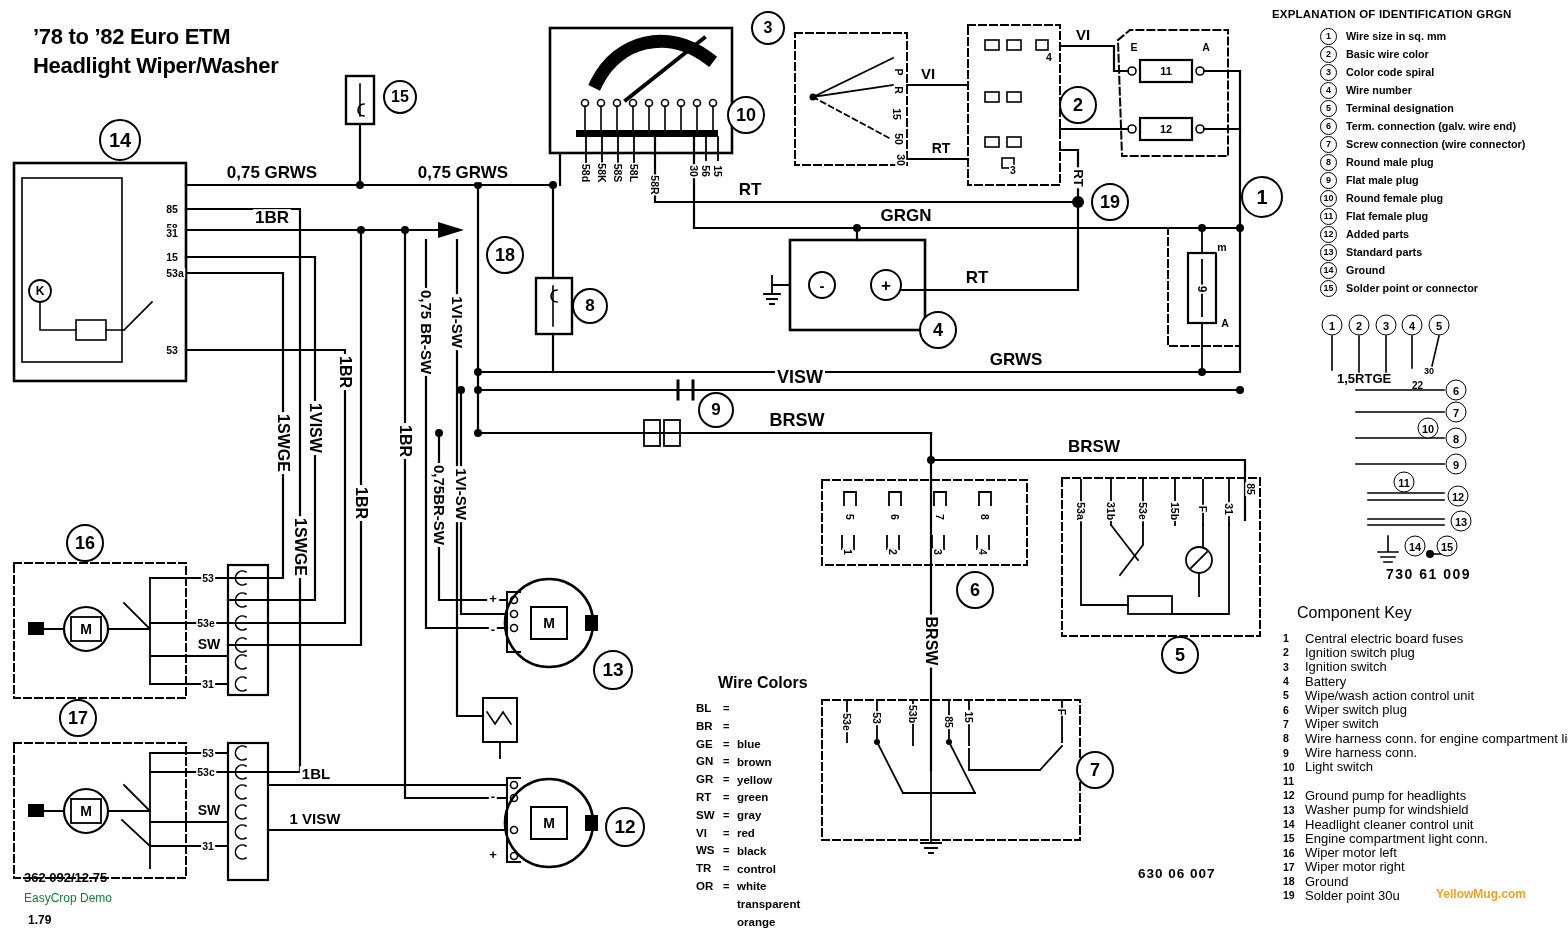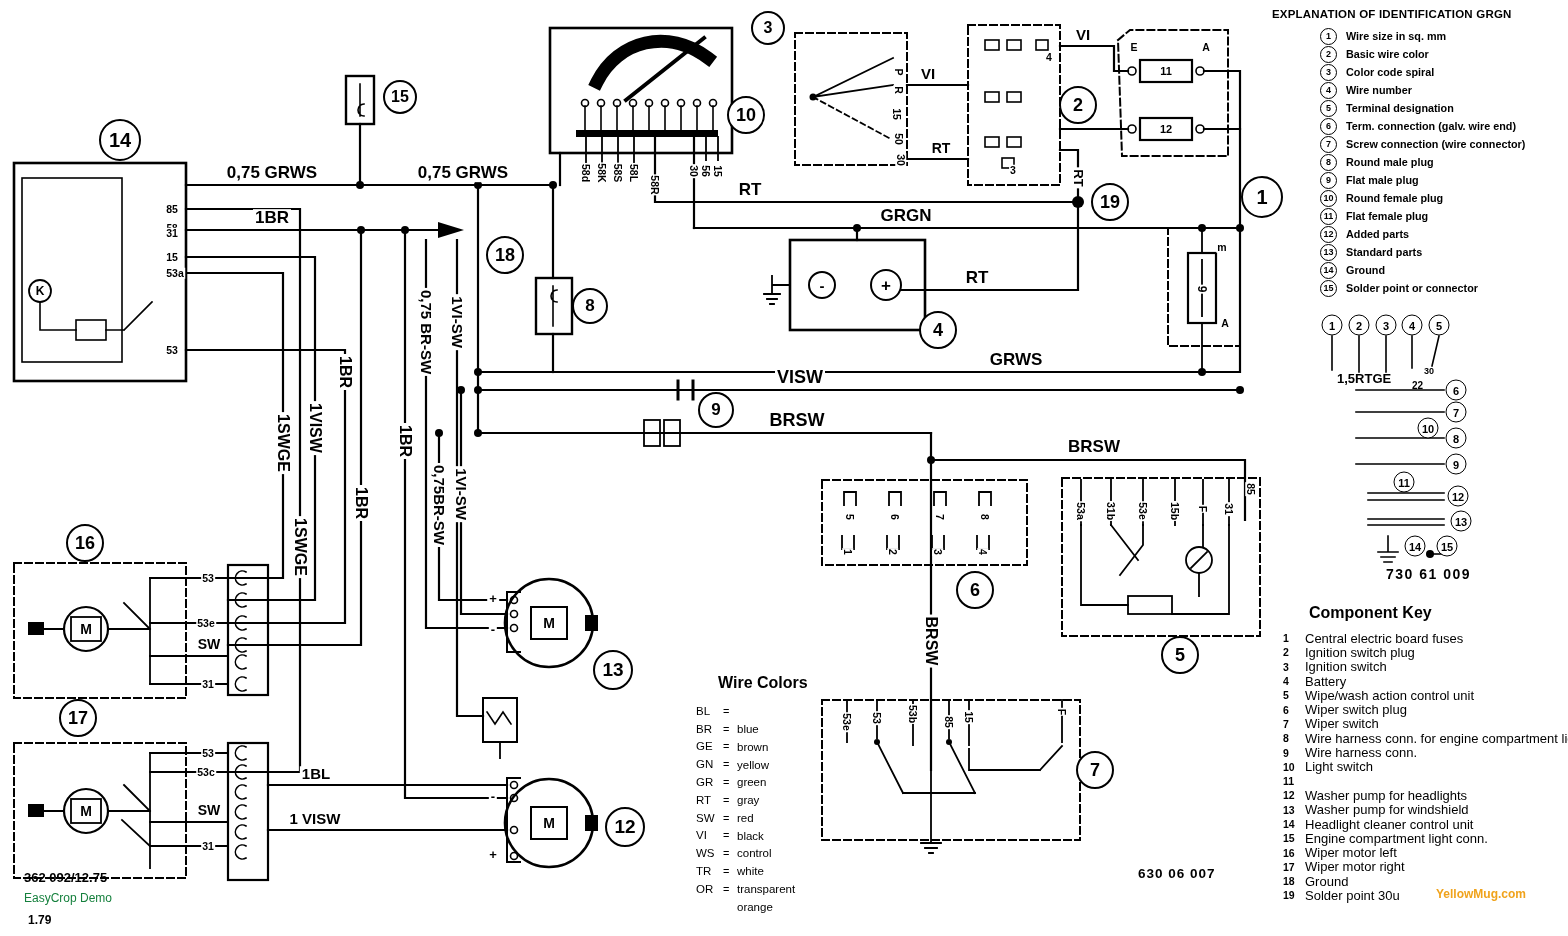--- a/index.html
+++ b/index.html
@@ -26,30 +26,30 @@
            display:flex;align-items:center;justify-content:center;flex:0 0 auto;box-sizing:content-box;}
   .idc-text{font-size:10.8px;font-weight:bold;margin-left:9px;white-space:nowrap;}
   
   .abs{position:absolute;white-space:nowrap;}
   #sample-spec{left:1337px;top:371px;font-size:13px;font-weight:bold;}
   #sample-num{left:1412px;top:380px;font-size:10px;font-weight:bold;}
   #sample-term{left:1424px;top:366px;font-size:9px;font-weight:bold;}
   #sample-part{left:1386px;top:566px;font-size:14px;font-weight:bold;letter-spacing:1.5px;}
   
   #compkey{position:absolute;left:1283px;top:604px;width:282px;}
-  .ck-title{font-size:16px;font-weight:bold;margin-left:26px;}
+  .ck-title{font-size:16px;font-weight:normal;margin-left:14px;}
   #ck-items{margin-top:9px;}
   .ck-row{display:flex;height:14.3px;align-items:center;}
   .ck-num{width:22px;font-size:10.5px;font-weight:bold;flex:0 0 auto;}
   .ck-text{font-size:13px;font-weight:normal;white-space:nowrap;}
   
   #wirecolors{position:absolute;left:678px;top:674px;}
   .wc-title{font-size:16px;font-weight:bold;margin-left:40px;}
   #wc-items{margin-top:10px;padding-left:18px;}
-  .wc-row{display:flex;height:17.8px;align-items:center;font-weight:normal;}
+  .wc-row{display:flex;height:17.8px;align-items:flex-start;font-weight:bold;}
   .wc-code{width:27px;font-size:11.5px;}
   .wc-eq{width:14px;font-size:11px;}
   .wc-name{font-size:11.5px;margin-top:36px;}
   
   #plate{left:24px;top:870px;font-size:13px;font-weight:bold;}
   #cropnote{left:24px;top:891px;font-size:12px;color:#15803d;}
   #revision{left:28px;top:913px;font-size:12px;font-weight:bold;}
   #docnum{left:1138px;top:866px;font-size:13.5px;font-weight:bold;letter-spacing:1px;}
   #watermark{left:1436px;top:887px;font-size:12px;color:#f0a31c;font-weight:bold;}
 </style>
@@ -277,20 +277,24 @@
         <path d="M1356,390 H1444 M1356,412 H1444 M1356,438 H1444 M1356,464 H1444"></path>
         <path d="M1368,493 H1444 M1368,500 H1444"></path>
         <path d="M1368,519 H1444 M1368,525 H1444"></path>
         <path d="M1388,536 V552 M1378,552 H1398 M1381,557 H1395 M1384,562 H1392"></path>
         <circle cx="1430" cy="554" r="4" fill="#000" stroke="none"></circle>
         <path d="M1430,554 H1444"></path>
       </g>
     </g>
   </svg>
 
+  <div id="title">
+    <div>’78 to ’82 Euro ETM</div>
+    <div>Headlight Wiper/Washer</div>
+  </div>
 
   <div id="panels">
     <div id="idcodes">
       <div class="idc-title">EXPLANATION OF IDENTIFICATION GRGN</div>
       <div id="idc-items">
           <div class="idc-row">
             <div class="idc-num">1</div>
             <div class="idc-text">Wire size in sq. mm</div>
           </div>
           <div class="idc-row">
@@ -399,21 +403,21 @@
           <div class="ck-row">
             <div class="ck-num">10</div>
             <div class="ck-text">Light switch</div>
           </div>
           <div class="ck-row">
             <div class="ck-num">11</div>
             <div class="ck-text"></div>
           </div>
           <div class="ck-row">
             <div class="ck-num">12</div>
-            <div class="ck-text">Washer pump for headlights</div>
+            <div class="ck-text">Ground pump for headlights</div>
           </div>
           <div class="ck-row">
             <div class="ck-num">13</div>
             <div class="ck-text">Washer pump for windshield</div>
           </div>
           <div class="ck-row">
             <div class="ck-num">14</div>
             <div class="ck-text">Headlight cleaner control unit</div>
           </div>
           <div class="ck-row">

